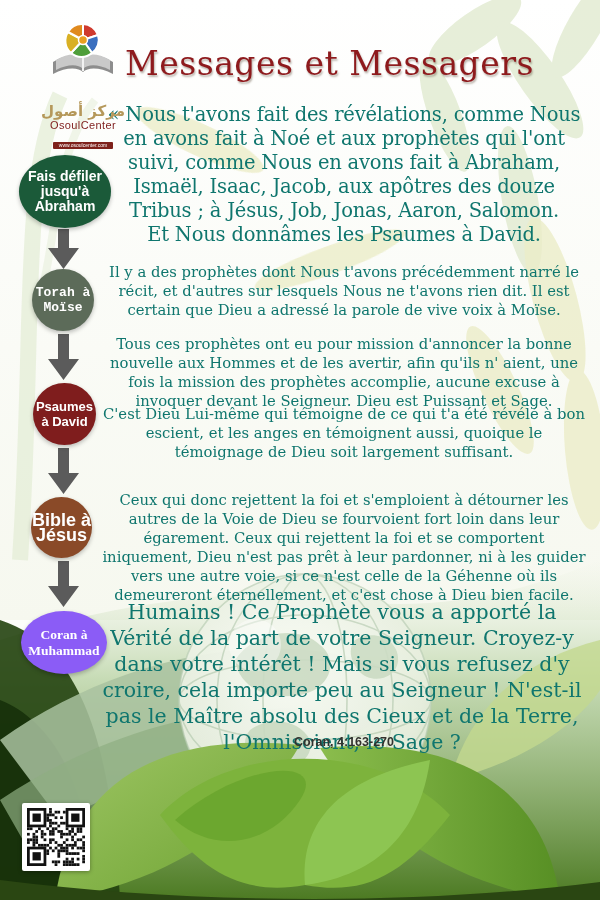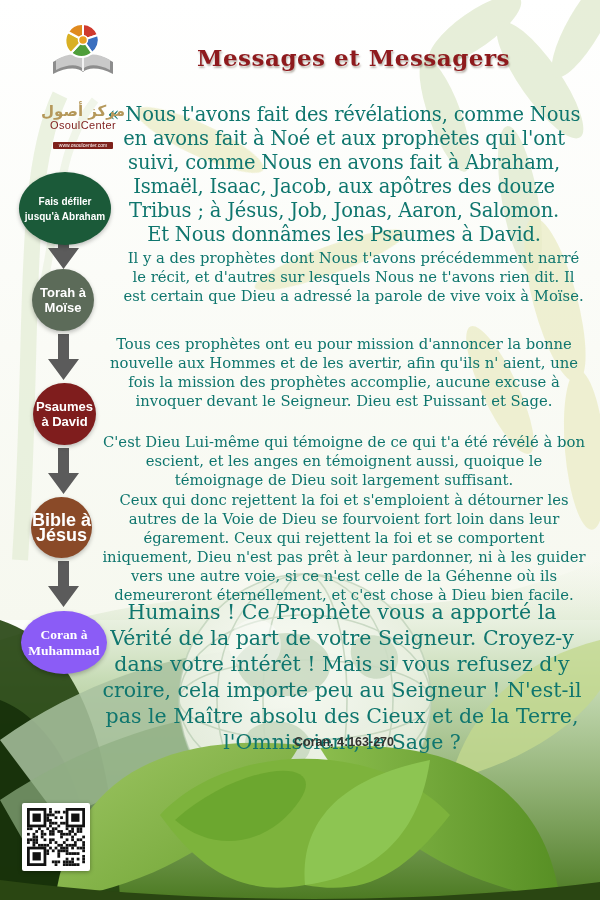--- a/index.html
+++ b/index.html
@@ -10,45 +10,45 @@
   }
   
   .bg{position:absolute;inset:0;z-index:0;}
   
   .logo{position:absolute;left:28px;top:22px;width:110px;z-index:5;text-align:center;}
   .logo .arabic{font-family:"DejaVu Sans",sans-serif;font-weight:bold;color:#b5985a;font-size:15px;line-height:16px;margin-top:15px;}
   .logo .latin{font-family:"Liberation Sans",sans-serif;color:#7f1d1d;font-size:11px;letter-spacing:.4px;line-height:13px;}
   .logo .site{display:inline-block;background:#7e211b;color:#fff;font-family:"Liberation Sans",sans-serif;
     font-size:5px;line-height:7px;padding:0 6px;border-radius:1px;margin-top:1px;}
   
-  .title{position:absolute;left:125px;right:18px;top:44px;z-index:5;text-align:center;
-    font-family:"DejaVu Serif",serif;font-weight:bold;font-size:23px;color:#8e1a1d;
+  .title{position:absolute;left:125px;right:18px;top:44px;z-index:5;
+    font-family:"DejaVu Serif",serif;font-weight:normal;font-size:33px;color:#8e1a1d;
     text-shadow:1px 2px 2px rgba(60,40,20,.35);letter-spacing:.5px;}
   
   .tl-node{position:absolute;z-index:6;display:flex;align-items:center;justify-content:center;
     border-radius:50%;color:#fff;text-align:center;
     font-family:"Liberation Sans",sans-serif;font-weight:bold;
     box-shadow:0 2px 4px rgba(0,0,0,.25);}
   .tl-node span{display:block;}
-  #node-0{left:19px;top:172px;width:88px;height:69px;font-size:10px;line-height:15px;padding:2px;}
+  #node-0{left:19px;top:155px;width:88px;height:69px;font-size:14px;line-height:15px;padding:2px;}
   #node-1{left:32px;top:269px;width:62px;height:62px;font-size:13px;line-height:15px;}
   #node-2{left:33px;top:383px;width:63px;height:62px;font-size:13px;line-height:15px;}
   #node-3{left:31px;top:497px;width:61px;height:61px;font-size:18px;line-height:15px;}
   #node-4{left:21px;top:611px;width:86px;height:63px;font-size:13.5px;line-height:16px;}
   .tl-arrow{position:absolute;z-index:5;left:48px;width:31px;}
   #arrow-0{top:229px;}#arrow-1{top:334px;}#arrow-2{top:448px;}#arrow-3{top:561px;}
   
   .para{position:absolute;left:102px;right:14px;z-index:4;text-align:center;color:#0f766e;}
   .p-large{font-size:19.5px;line-height:24px;letter-spacing:-0.2px;}
   .p-body{font-size:14.8px;line-height:19px;}
   .p-close{left:96px;right:12px;font-size:20.5px;line-height:26px;}
   #para-1{top:103px;}
-  #para-2{top:248px;margin-left:19px;}
+  #para-2{top:262px;}
   #para-3{top:334px;}
-  #para-4{top:432px;}
+  #para-4{top:404px;}
   #para-5{top:490px;}
   #para-6{top:599px;}
   .citation{position:absolute;left:102px;right:14px;top:735px;z-index:6;text-align:center;
     font-family:"Liberation Sans",sans-serif;font-weight:bold;font-size:12.5px;color:#33322f;}
   
   .qr{position:absolute;left:22px;top:803px;width:68px;height:68px;background:#fff;
     padding:5px;box-sizing:border-box;z-index:6;box-shadow:0 1px 4px rgba(0,0,0,.35);border-radius:2px;}
   .qr svg{display:block;width:100%;height:100%;}
 </style>
 </head>
@@ -157,21 +157,21 @@
 </div>
 
 <div class="title" style="color: rgb(142, 26, 29);">Messages et Messagers</div>
 
 <div class="tl-node" id="node-0" style="background: rgb(27, 90, 57);">
   <span>Fais défiler jusqu'à Abraham</span>
 </div>
 <svg class="tl-arrow" id="arrow-0" width="31" height="40" viewBox="0 0 31 40">
     <path class="arrow-shape" d="M10,0 h11 v19 h10 L15.5,40 L0,19 h10 Z" fill="#5b5b5b"></path>
   </svg>
-<div class="tl-node" id="node-1" style="background: rgb(92, 107, 89);">
+<div class="tl-node" id="node-1" style="background: rgb(92, 107, 89); font-family: Liberation Mono, monospace;">
   <span>Torah à Moïse</span>
 </div>
 <svg class="tl-arrow" id="arrow-1" width="31" height="46" viewBox="0 0 31 46">
     <path class="arrow-shape" d="M10,0 h11 v25 h10 L15.5,46 L0,25 h10 Z" fill="#5b5b5b"></path>
   </svg>
 <div class="tl-node" id="node-2" style="background: #7f1d1d;">
   <span>Psaumes à David</span>
 </div>
 <svg class="tl-arrow" id="arrow-2" width="31" height="46" viewBox="0 0 31 46">
     <path class="arrow-shape" d="M10,0 h11 v25 h10 L15.5,46 L0,25 h10 Z" fill="#5b5b5b"></path>

